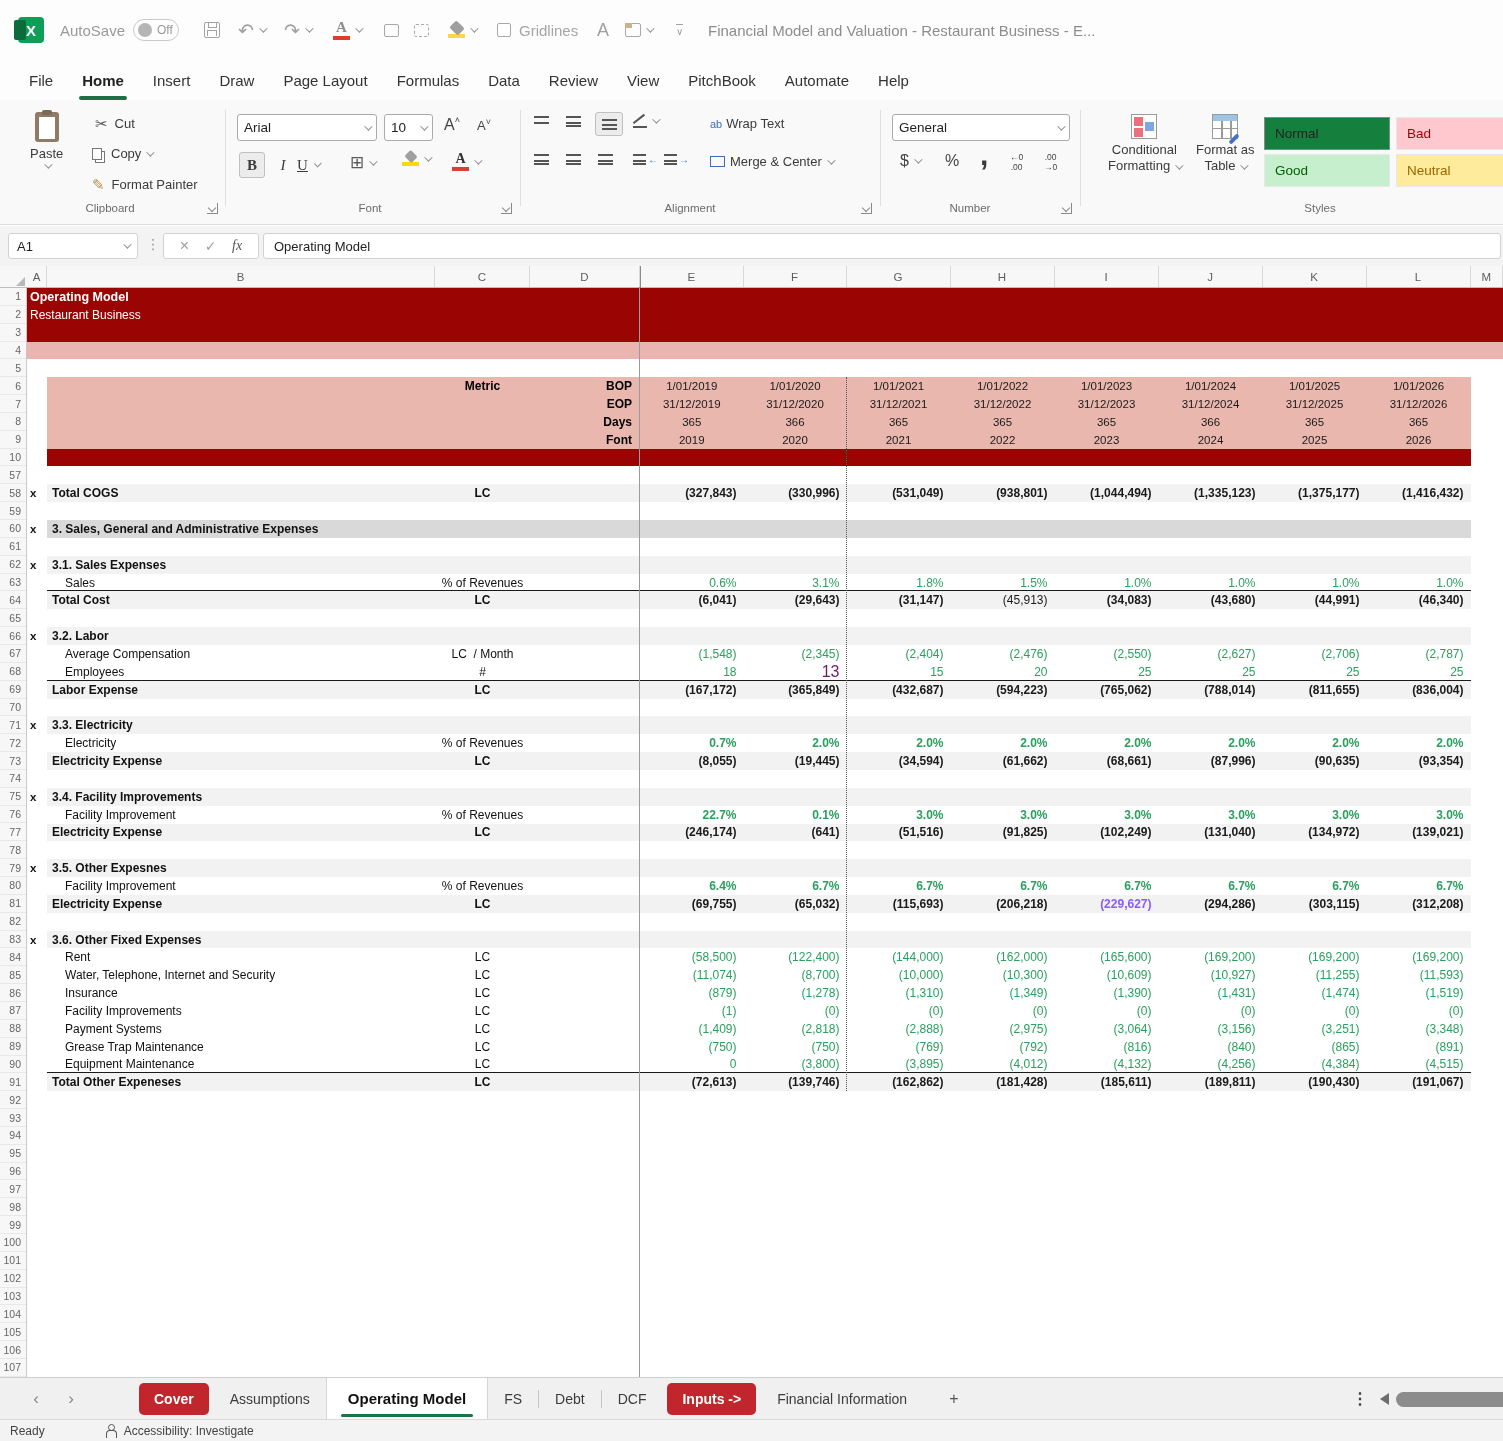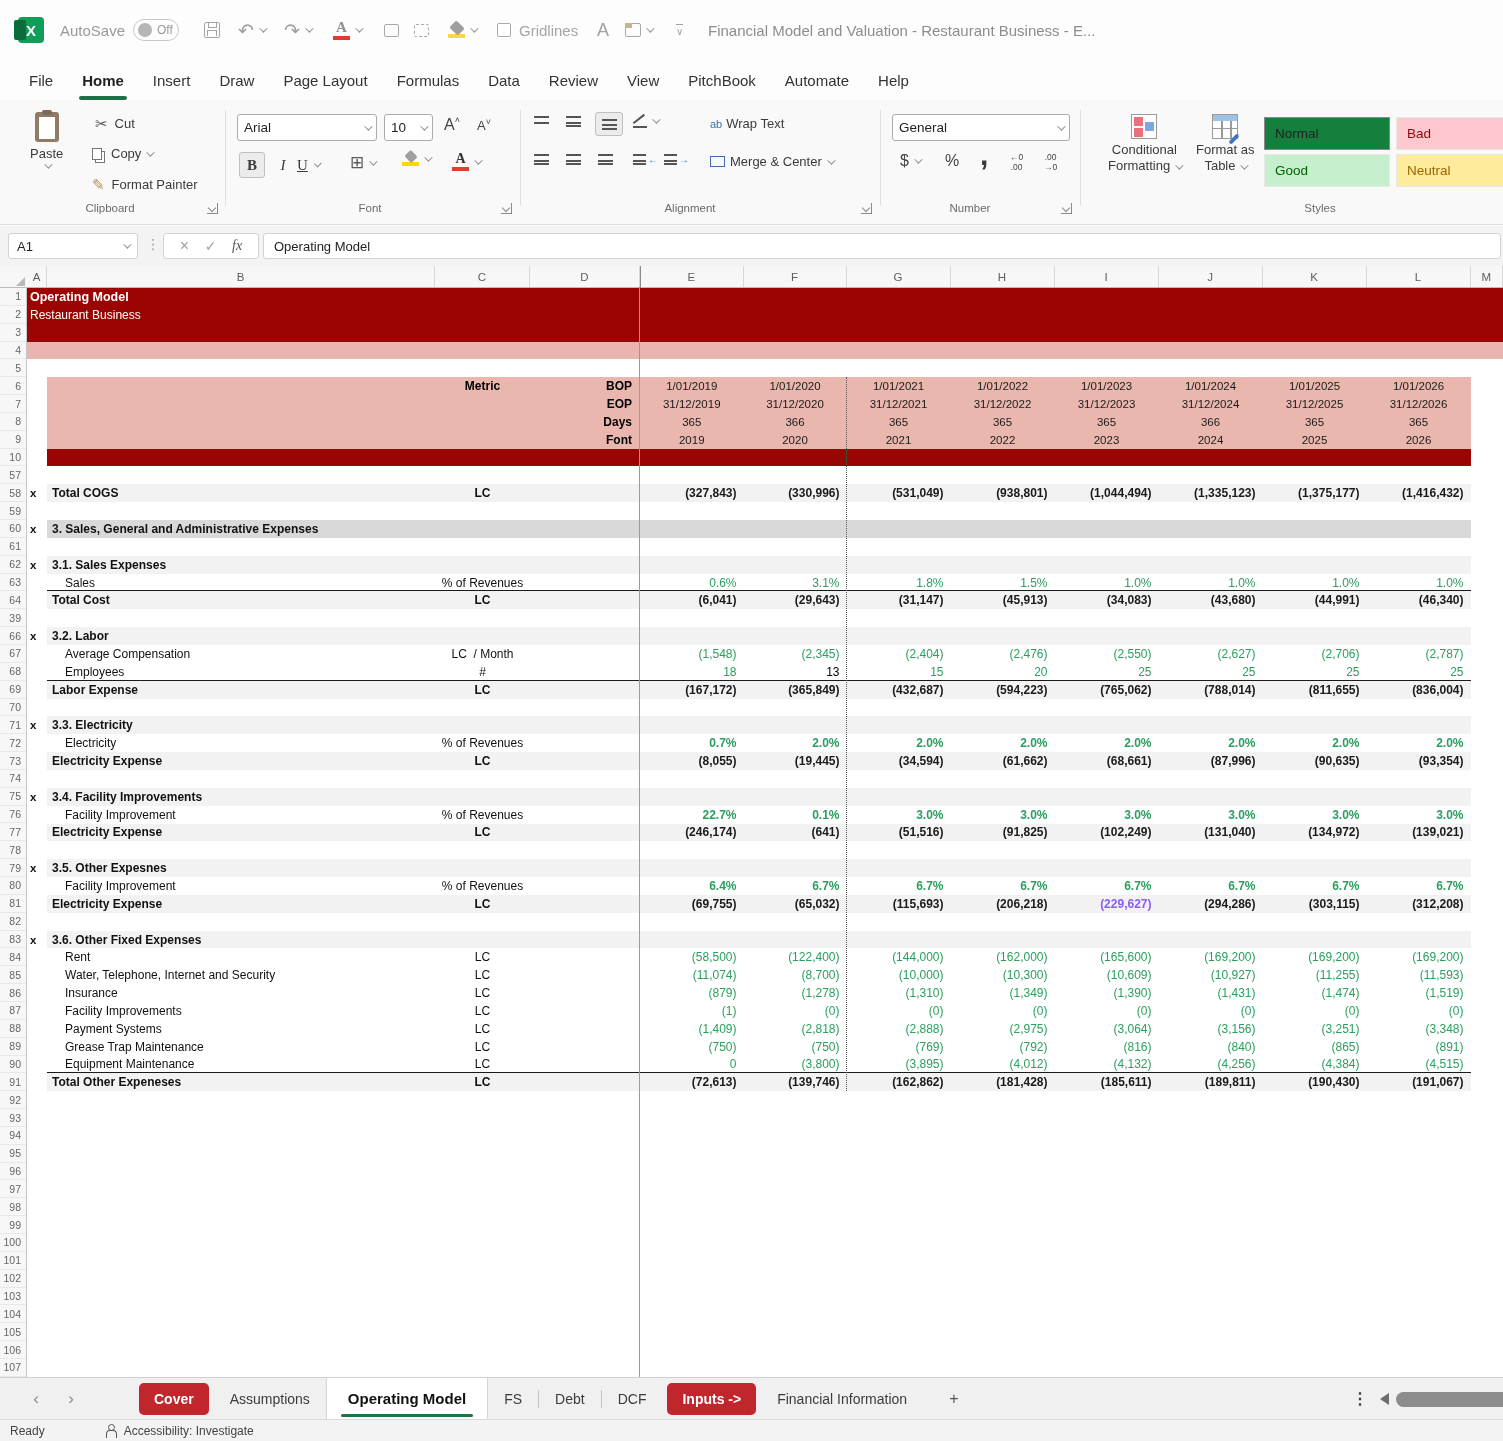--- a/index.html
+++ b/index.html
@@ -378,21 +378,21 @@
       <div class="rownum" style="top: 142.8px; height: 17.85px;">9</div>
       <div class="rownum" style="top: 160.65px; height: 17.85px;">10</div>
       <div class="rownum" style="top: 178.5px; height: 17.85px;">57</div>
       <div class="rownum" style="top: 196.35px; height: 17.85px;">58</div>
       <div class="rownum" style="top: 214.2px; height: 17.85px;">59</div>
       <div class="rownum" style="top: 232.05px; height: 17.85px;">60</div>
       <div class="rownum" style="top: 249.9px; height: 17.85px;">61</div>
       <div class="rownum" style="top: 267.75px; height: 17.85px;">62</div>
       <div class="rownum" style="top: 285.6px; height: 17.85px;">63</div>
       <div class="rownum" style="top: 303.45px; height: 17.85px;">64</div>
-      <div class="rownum" style="top: 321.3px; height: 17.85px;">39</div>
+      <div class="rownum" style="top: 321.3px; height: 17.85px;">65</div>
       <div class="rownum" style="top: 339.15px; height: 17.85px;">66</div>
       <div class="rownum" style="top: 357px; height: 17.85px;">67</div>
       <div class="rownum" style="top: 374.85px; height: 17.85px;">68</div>
       <div class="rownum" style="top: 392.7px; height: 17.85px;">69</div>
       <div class="rownum" style="top: 410.55px; height: 17.85px;">70</div>
       <div class="rownum" style="top: 428.4px; height: 17.85px;">71</div>
       <div class="rownum" style="top: 446.25px; height: 17.85px;">72</div>
       <div class="rownum" style="top: 464.1px; height: 17.85px;">73</div>
       <div class="rownum" style="top: 481.95px; height: 17.85px;">74</div>
       <div class="rownum" style="top: 499.8px; height: 17.85px;">75</div>
@@ -511,21 +511,21 @@
         <div class="cellv" style="position: absolute; left: 1339.5px; top: 0px; width: 104px; height: 100%; display: flex; align-items: center; justify-content: flex-end; padding-right: 7px; box-sizing: border-box; font-size: 12px; color: rgb(42, 160, 95);">1.0%</div>
       </div>
       <div class="srow" style="position: absolute; left: 0px; top: 303.45px; width: 1476px; height: 17.85px;">
         <div style="position: absolute; left: 20px; top: 0px; width: 1423.5px; height: 100%; background: rgb(242, 242, 242);"></div>
         <div style="position: absolute; left: 20px; top: -1px; width: 1423.5px; height: 0px; border-top: 1.4px solid rgb(26, 26, 26);"></div>
         <div style="position: absolute; left: 25px; top: 0px; height: 100%; display: flex; align-items: center; font-size: 12px; color: rgb(17, 17, 17); font-weight: bold; white-space: nowrap;">Total Cost</div>
         <div style="position: absolute; left: 408px; top: 0px; width: 95px; height: 100%; display: flex; align-items: center; justify-content: center; font-size: 12px; color: rgb(17, 17, 17); font-weight: bold; white-space: pre;">LC</div>
         <div class="cellv" style="position: absolute; left: 613px; top: 0px; width: 103.5px; height: 100%; display: flex; align-items: center; justify-content: flex-end; padding-right: 7px; box-sizing: border-box; font-size: 12px; font-weight: bold; color: rgb(26, 26, 26);">(6,041)</div>
         <div class="cellv" style="position: absolute; left: 716.5px; top: 0px; width: 103px; height: 100%; display: flex; align-items: center; justify-content: flex-end; padding-right: 7px; box-sizing: border-box; font-size: 12px; font-weight: bold; color: rgb(26, 26, 26);">(29,643)</div>
         <div class="cellv" style="position: absolute; left: 819.5px; top: 0px; width: 104px; height: 100%; display: flex; align-items: center; justify-content: flex-end; padding-right: 7px; box-sizing: border-box; font-size: 12px; font-weight: bold; color: rgb(26, 26, 26);">(31,147)</div>
-        <div class="cellv" style="position: absolute; left: 923.5px; top: 0px; width: 104px; height: 100%; display: flex; align-items: center; justify-content: flex-end; padding-right: 7px; box-sizing: border-box; font-size: 12px; font-weight: bold; color: rgb(26, 26, 26);">(45,913)</div>
+        <div class="cellv" style="position: absolute; left: 923.5px; top: 0px; width: 104px; height: 100%; display: flex; align-items: center; justify-content: flex-end; padding-right: 7px; box-sizing: border-box; font-size: 12px; font-weight: normal; color: rgb(26, 26, 26);">(45,913)</div>
         <div class="cellv" style="position: absolute; left: 1027.5px; top: 0px; width: 104px; height: 100%; display: flex; align-items: center; justify-content: flex-end; padding-right: 7px; box-sizing: border-box; font-size: 12px; font-weight: bold; color: rgb(26, 26, 26);">(34,083)</div>
         <div class="cellv" style="position: absolute; left: 1131.5px; top: 0px; width: 104px; height: 100%; display: flex; align-items: center; justify-content: flex-end; padding-right: 7px; box-sizing: border-box; font-size: 12px; font-weight: bold; color: rgb(26, 26, 26);">(43,680)</div>
         <div class="cellv" style="position: absolute; left: 1235.5px; top: 0px; width: 104px; height: 100%; display: flex; align-items: center; justify-content: flex-end; padding-right: 7px; box-sizing: border-box; font-size: 12px; font-weight: bold; color: rgb(26, 26, 26);">(44,991)</div>
         <div class="cellv" style="position: absolute; left: 1339.5px; top: 0px; width: 104px; height: 100%; display: flex; align-items: center; justify-content: flex-end; padding-right: 7px; box-sizing: border-box; font-size: 12px; font-weight: bold; color: rgb(26, 26, 26);">(46,340)</div>
       </div>
       <div class="srow" style="position: absolute; left: 0px; top: 339.15px; width: 1476px; height: 17.85px;">
         <div style="position: absolute; left: 20px; top: 0px; width: 1423.5px; height: 100%; background: rgb(242, 242, 242);"></div>
         <div style="position: absolute; left: 3px; top: 0px; height: 100%; display: flex; align-items: center; font-weight: bold; font-size: 11.5px; color: rgb(17, 17, 17);">x</div>
         <div style="position: absolute; left: 25px; top: 0px; height: 100%; display: flex; align-items: center; font-size: 12px; color: rgb(17, 17, 17); font-weight: bold; white-space: nowrap;">3.2. Labor</div>
       </div>
@@ -538,21 +538,21 @@
         <div class="cellv" style="position: absolute; left: 923.5px; top: 0px; width: 104px; height: 100%; display: flex; align-items: center; justify-content: flex-end; padding-right: 7px; box-sizing: border-box; font-size: 12px; color: rgb(42, 160, 95);">(2,476)</div>
         <div class="cellv" style="position: absolute; left: 1027.5px; top: 0px; width: 104px; height: 100%; display: flex; align-items: center; justify-content: flex-end; padding-right: 7px; box-sizing: border-box; font-size: 12px; color: rgb(42, 160, 95);">(2,550)</div>
         <div class="cellv" style="position: absolute; left: 1131.5px; top: 0px; width: 104px; height: 100%; display: flex; align-items: center; justify-content: flex-end; padding-right: 7px; box-sizing: border-box; font-size: 12px; color: rgb(42, 160, 95); text-align: right;">(2,627)</div>
         <div class="cellv" style="position: absolute; left: 1235.5px; top: 0px; width: 104px; height: 100%; display: flex; align-items: center; justify-content: flex-end; padding-right: 7px; box-sizing: border-box; font-size: 12px; color: rgb(42, 160, 95);">(2,706)</div>
         <div class="cellv" style="position: absolute; left: 1339.5px; top: 0px; width: 104px; height: 100%; display: flex; align-items: center; justify-content: flex-end; padding-right: 7px; box-sizing: border-box; font-size: 12px; color: rgb(42, 160, 95);">(2,787)</div>
       </div>
       <div class="srow" style="position: absolute; left: 0px; top: 374.85px; width: 1476px; height: 17.85px;">
         <div style="position: absolute; left: 38px; top: 0px; height: 100%; display: flex; align-items: center; font-size: 12px; color: rgb(17, 17, 17); white-space: nowrap;">Employees</div>
         <div style="position: absolute; left: 408px; top: 0px; width: 95px; height: 100%; display: flex; align-items: center; justify-content: center; font-size: 12px; color: rgb(17, 17, 17); white-space: pre;">#</div>
         <div class="cellv" style="position: absolute; left: 613px; top: 0px; width: 103.5px; height: 100%; display: flex; align-items: center; justify-content: flex-end; padding-right: 7px; box-sizing: border-box; font-size: 12px; color: rgb(42, 160, 95);">18</div>
-        <div class="cellv" style="position: absolute; left: 716.5px; top: 0px; width: 103px; height: 100%; display: flex; align-items: center; justify-content: flex-end; padding-right: 7px; box-sizing: border-box; font-size: 12px; color: #000000;">13</div>
+        <div class="cellv" style="position: absolute; left: 716.5px; top: 0px; width: 103px; height: 100%; display: flex; align-items: center; justify-content: flex-end; padding-right: 7px; box-sizing: border-box; font-size: 16px; color: #701a75;">13</div>
         <div class="cellv" style="position: absolute; left: 819.5px; top: 0px; width: 104px; height: 100%; display: flex; align-items: center; justify-content: flex-end; padding-right: 7px; box-sizing: border-box; font-size: 12px; color: rgb(42, 160, 95);">15</div>
         <div class="cellv" style="position: absolute; left: 923.5px; top: 0px; width: 104px; height: 100%; display: flex; align-items: center; justify-content: flex-end; padding-right: 7px; box-sizing: border-box; font-size: 12px; color: rgb(42, 160, 95);">20</div>
         <div class="cellv" style="position: absolute; left: 1027.5px; top: 0px; width: 104px; height: 100%; display: flex; align-items: center; justify-content: flex-end; padding-right: 7px; box-sizing: border-box; font-size: 12px; color: rgb(42, 160, 95);">25</div>
         <div class="cellv" style="position: absolute; left: 1131.5px; top: 0px; width: 104px; height: 100%; display: flex; align-items: center; justify-content: flex-end; padding-right: 7px; box-sizing: border-box; font-size: 12px; color: rgb(42, 160, 95);">25</div>
         <div class="cellv" style="position: absolute; left: 1235.5px; top: 0px; width: 104px; height: 100%; display: flex; align-items: center; justify-content: flex-end; padding-right: 7px; box-sizing: border-box; font-size: 12px; color: rgb(42, 160, 95);">25</div>
         <div class="cellv" style="position: absolute; left: 1339.5px; top: 0px; width: 104px; height: 100%; display: flex; align-items: center; justify-content: flex-end; padding-right: 7px; box-sizing: border-box; font-size: 12px; color: rgb(42, 160, 95);">25</div>
       </div>
       <div class="srow" style="position: absolute; left: 0px; top: 392.7px; width: 1476px; height: 17.85px;">
         <div style="position: absolute; left: 20px; top: 0px; width: 1423.5px; height: 100%; background: rgb(242, 242, 242);"></div>
         <div style="position: absolute; left: 20px; top: -1px; width: 1423.5px; height: 0px; border-top: 1.4px solid rgb(26, 26, 26);"></div>

